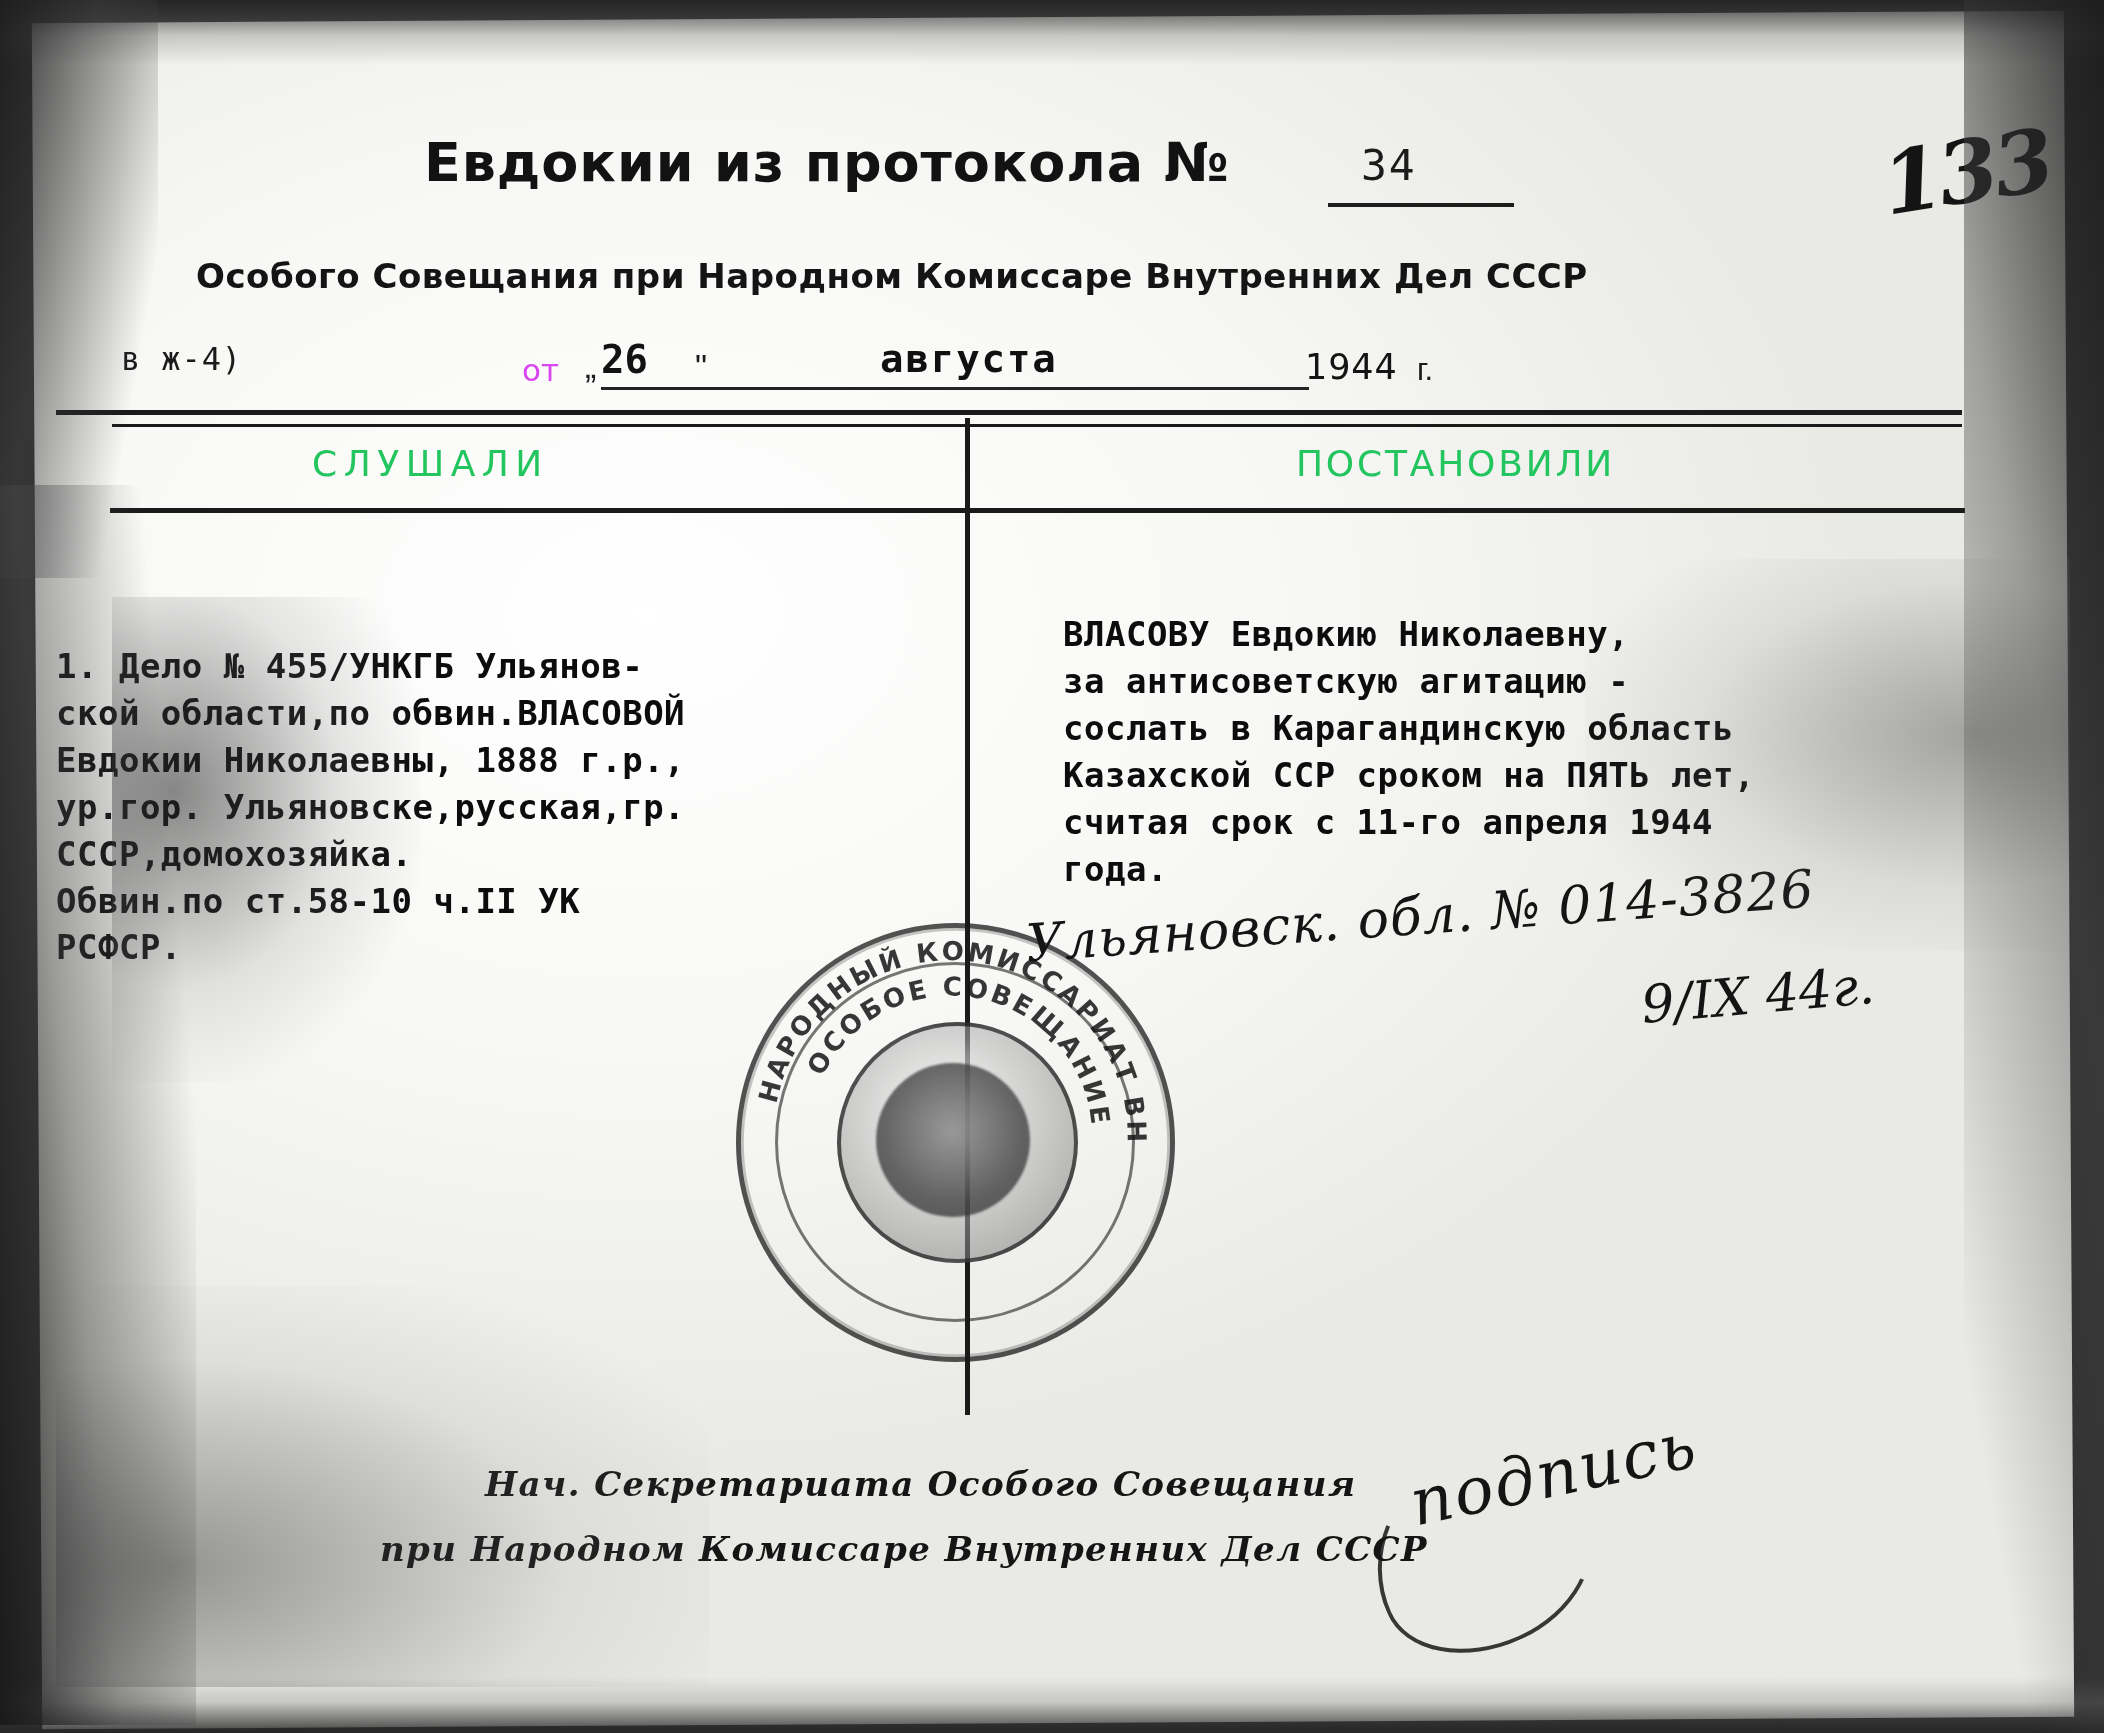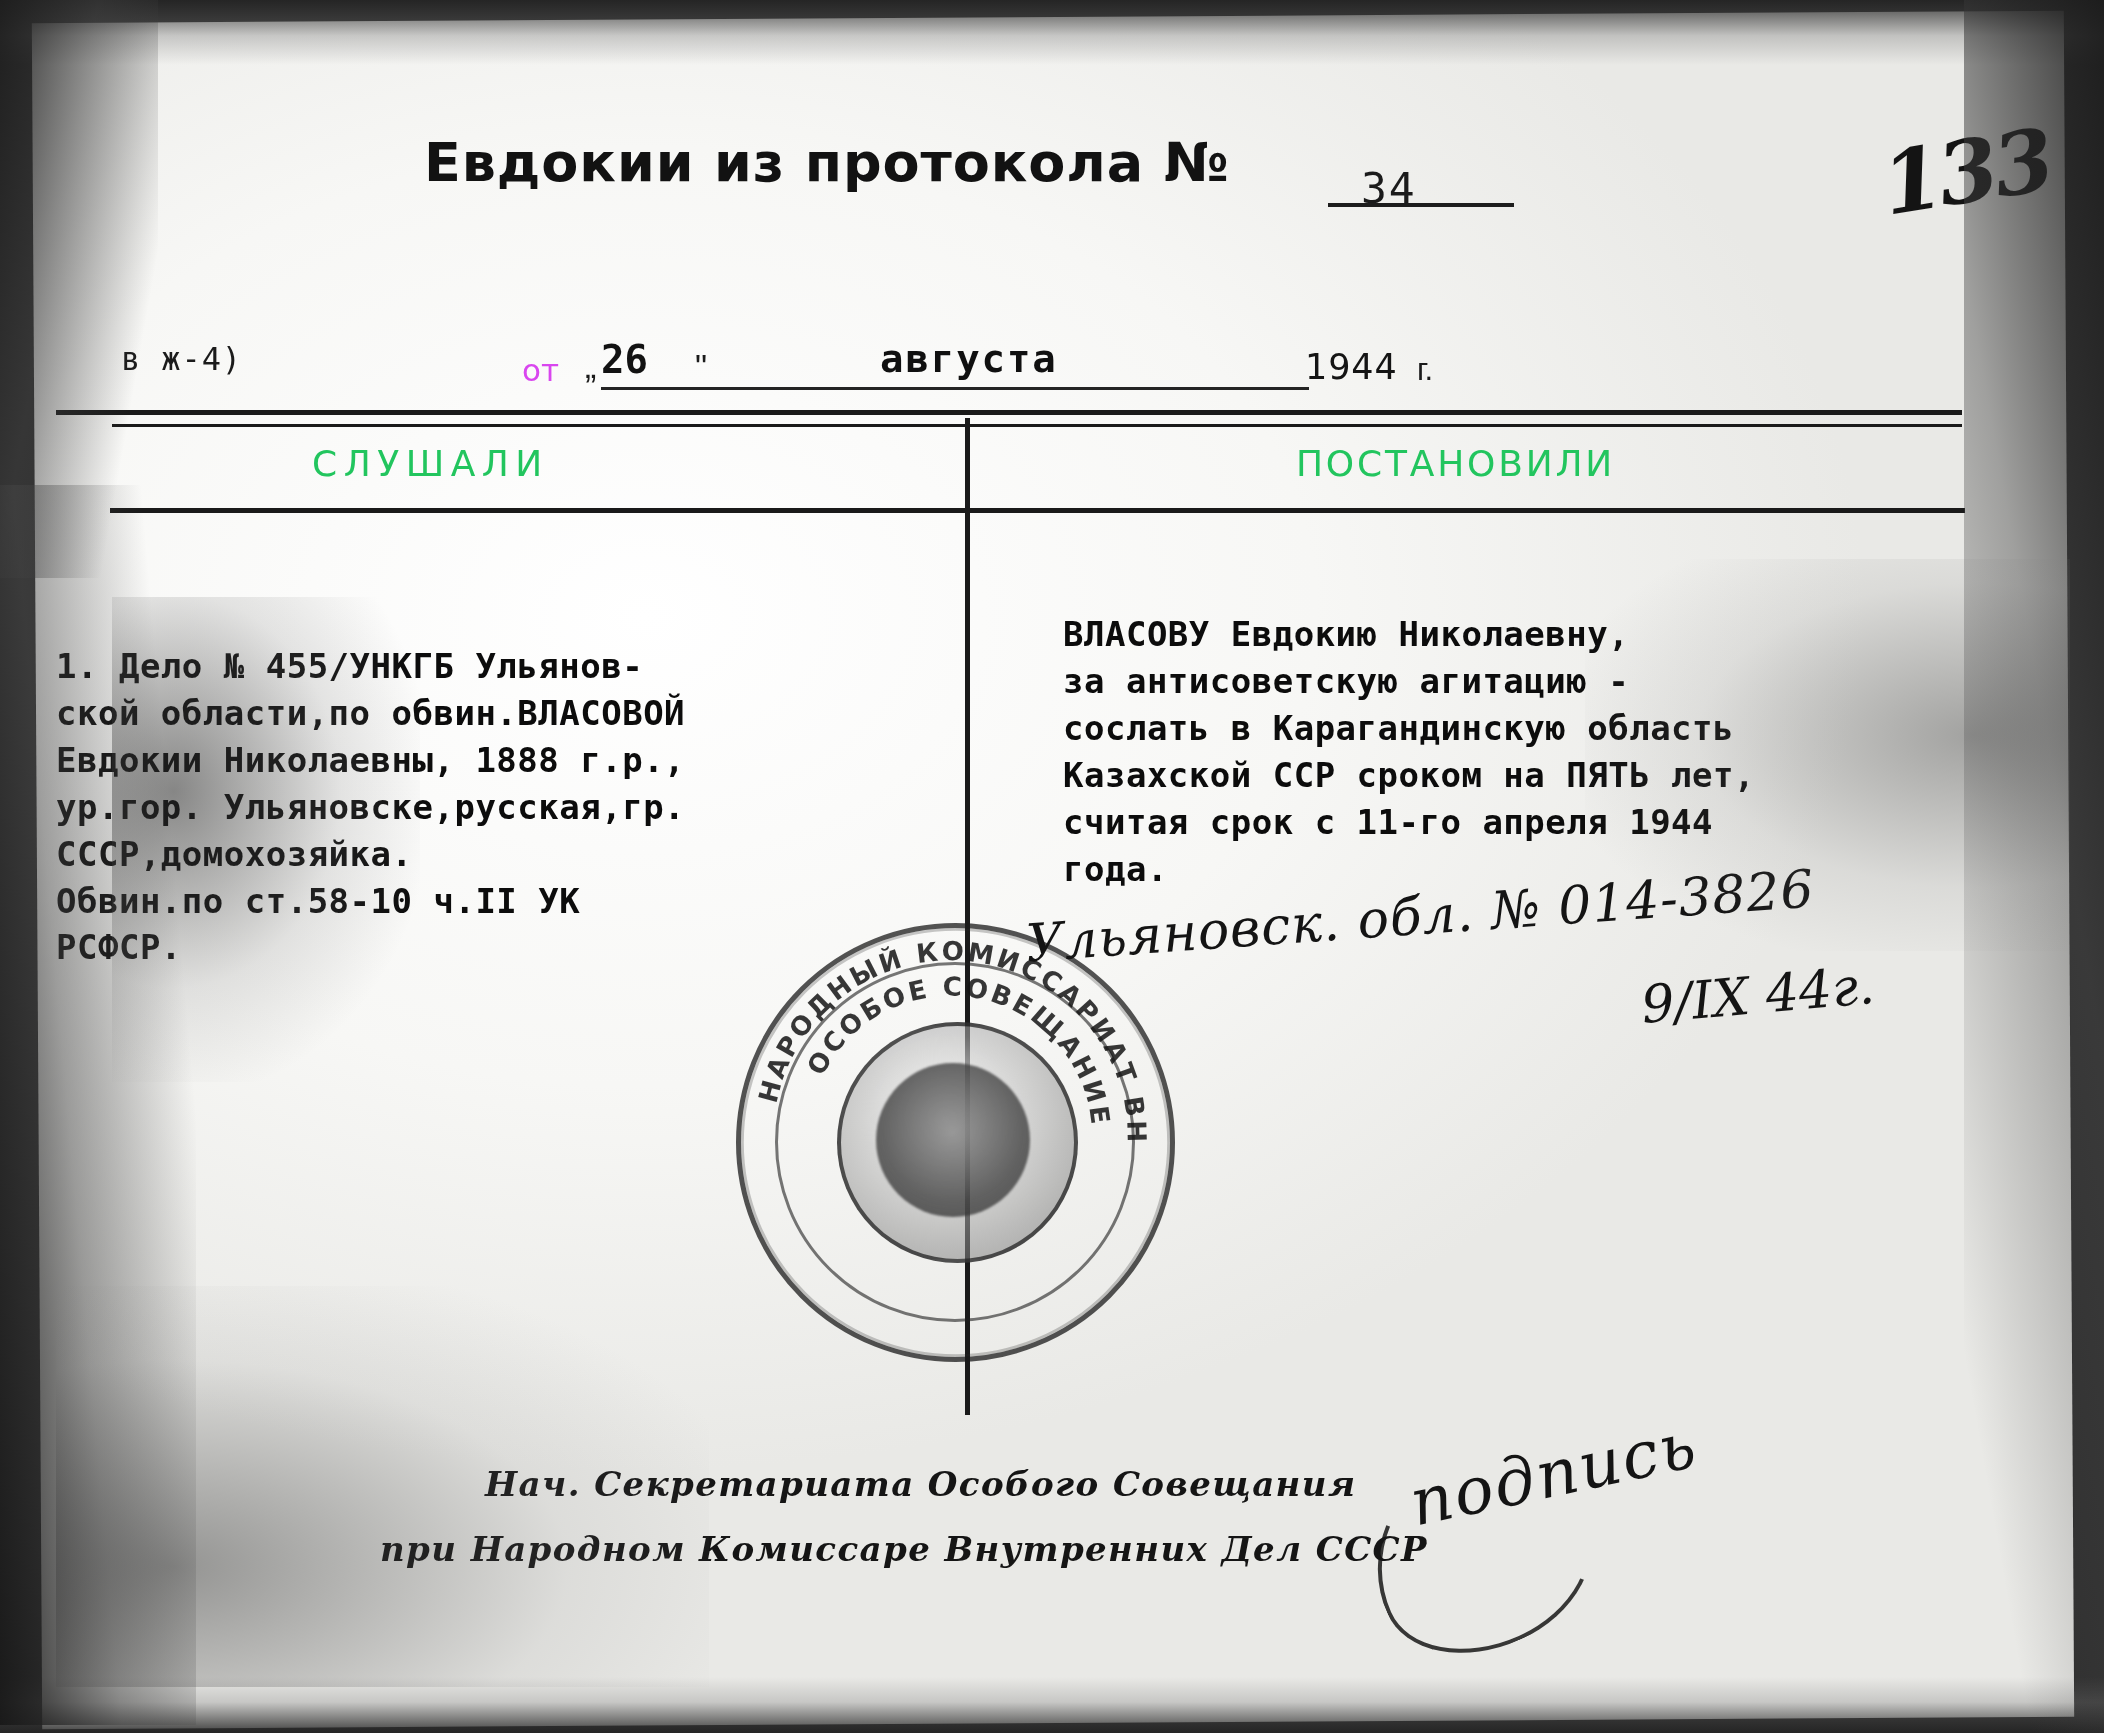--- a/index.html
+++ b/index.html
@@ -82,21 +82,20 @@
     white-space: nowrap;
     font-family: "DejaVu Sans", sans-serif;
   }
   .title-num {
     position: absolute;
     left: 1361px; top: 140px;
     font-size: 43px;
     font-family: "DejaVu Sans Mono", monospace;
     color: #1b1b1b;
     letter-spacing: 1.9px;
-    margin-top: 23px;
   }
   .title-num-rule {
     position: absolute;
     left: 1328px; top: 203px;
     width: 186px; height: 3.7px;
     background: #1d1d1d;
   }
   .subtitle {
     position: absolute;
     left: 196px; top: 256px;
@@ -322,20 +321,21 @@
 <div id="page">
 
   <div class="paper"></div>
 
   <div class="doc">
 
     <div class="title">Евдокии из протокола №</div>
     <div class="title-num">34</div>
     <div class="title-num-rule"></div>
 
+    <div class="subtitle">Особого Совещания при Народном Комиссаре Внутренних Дел СССР</div>
 
     <div class="form-code">в ж-4)</div>
 
     <div class="date-ot">от</div>
     <div class="date-quote-open">„</div>
     <div class="date-day">26</div>
     <div class="date-quote-close">"</div>
     <div class="date-month">августа</div>
     <div class="date-year">1944</div>
     <div class="date-year-suffix">г.</div>

